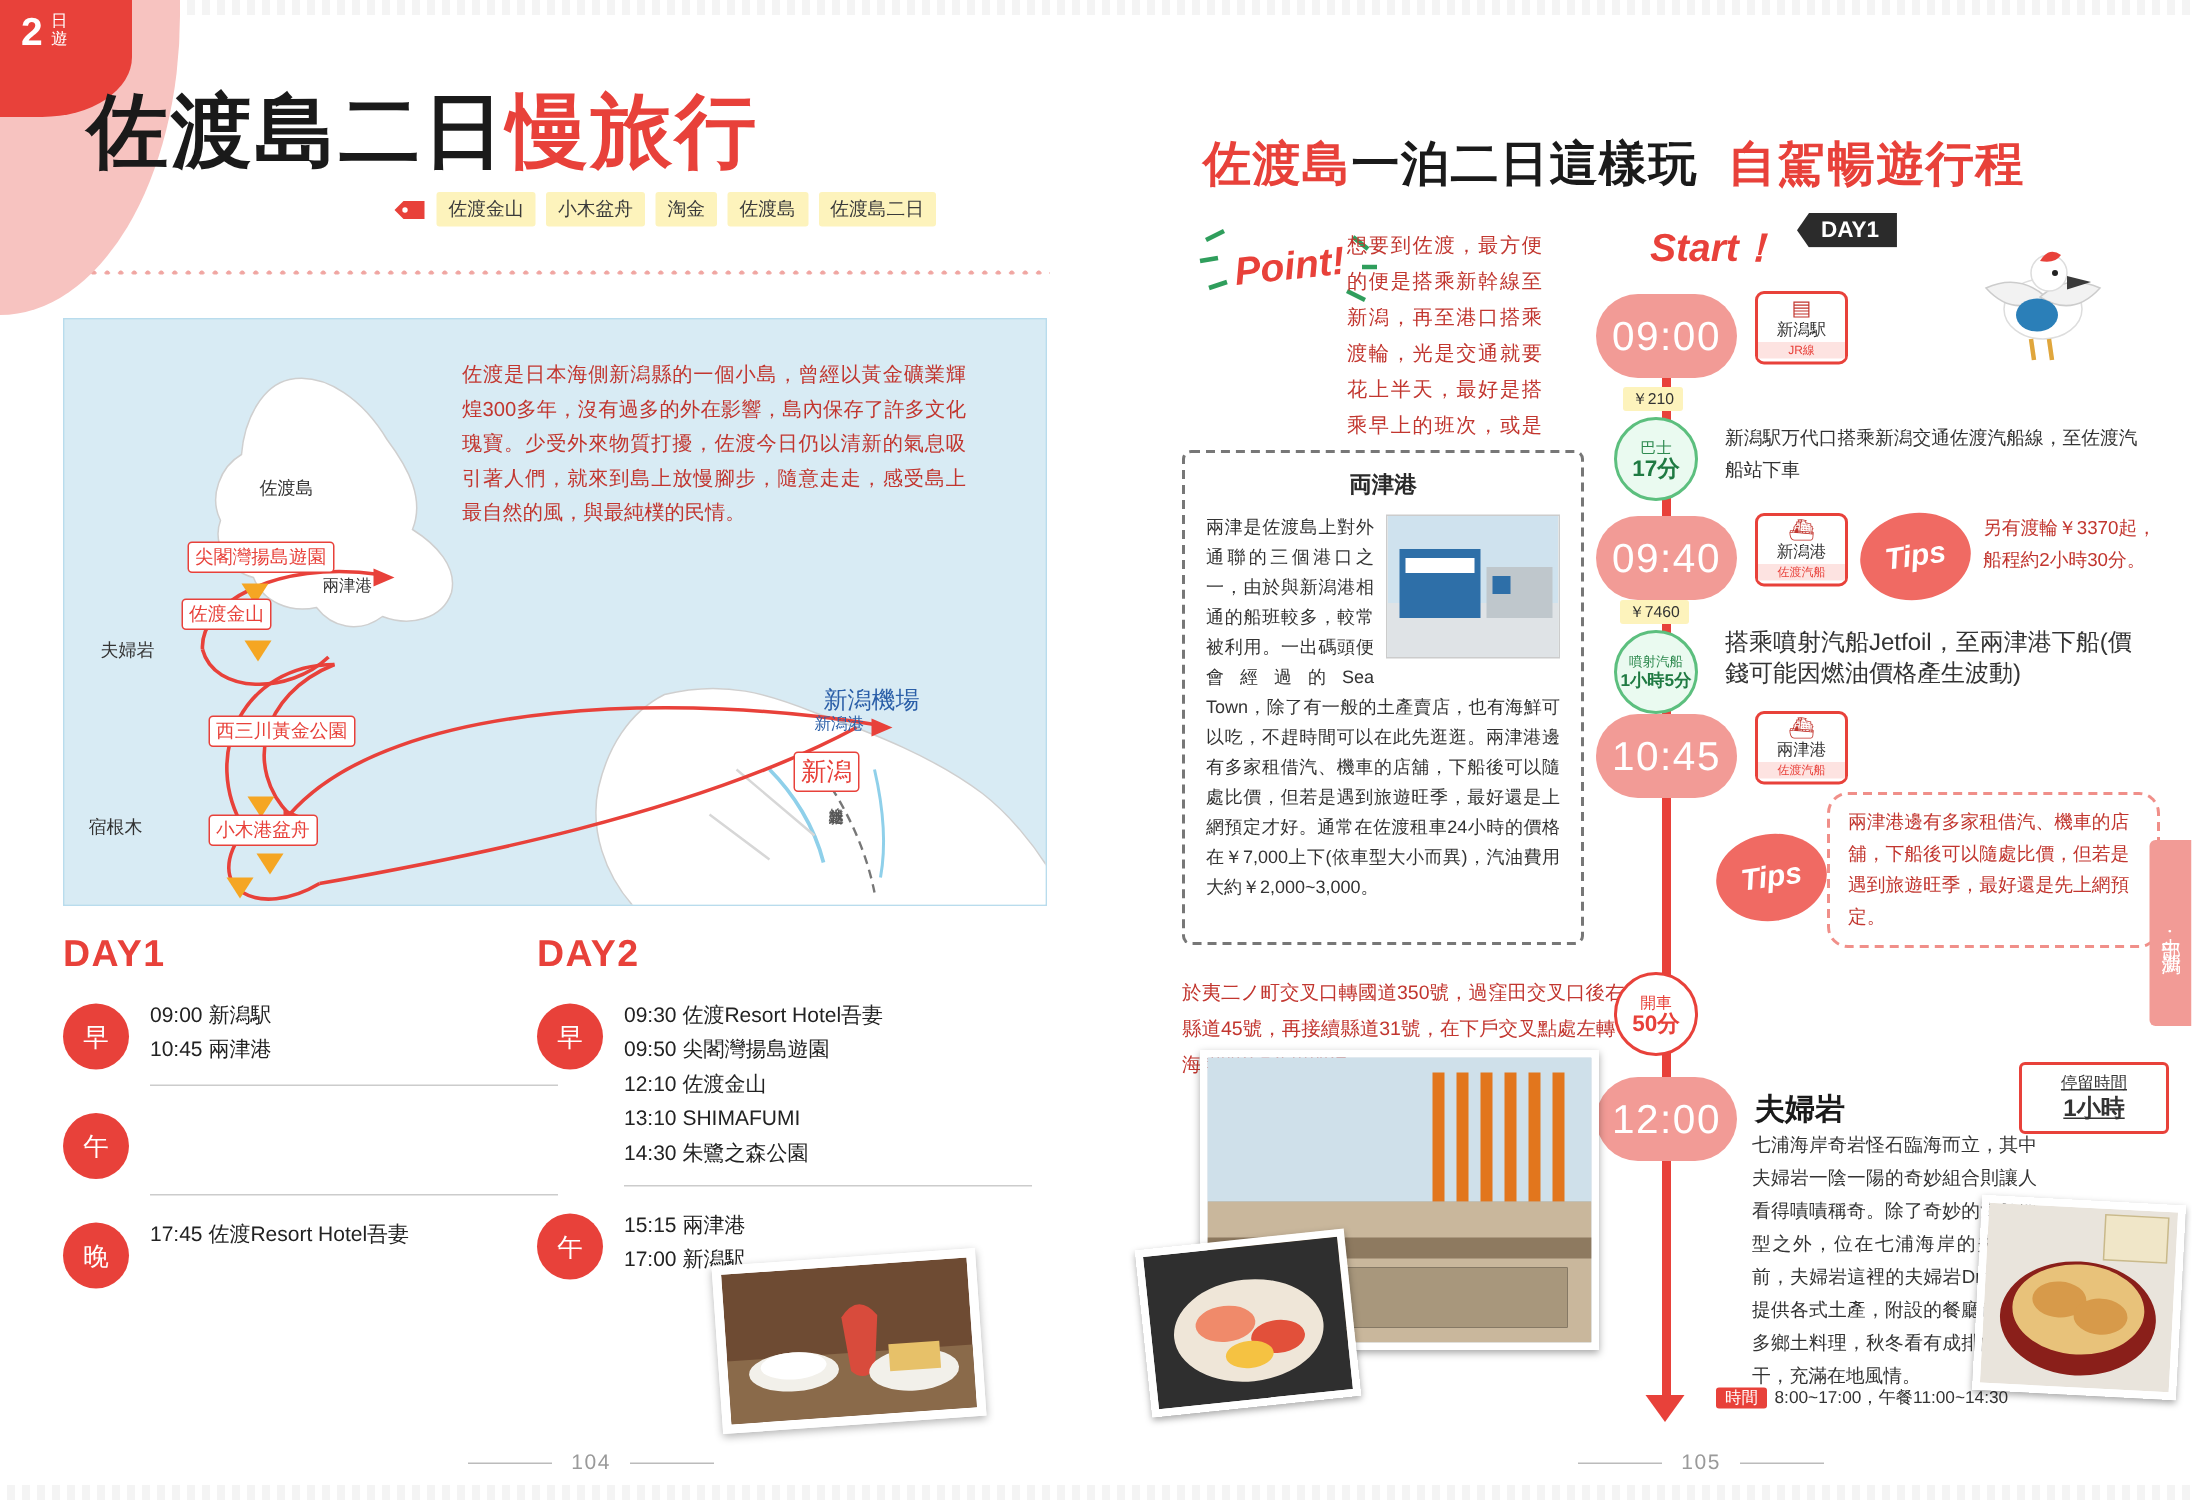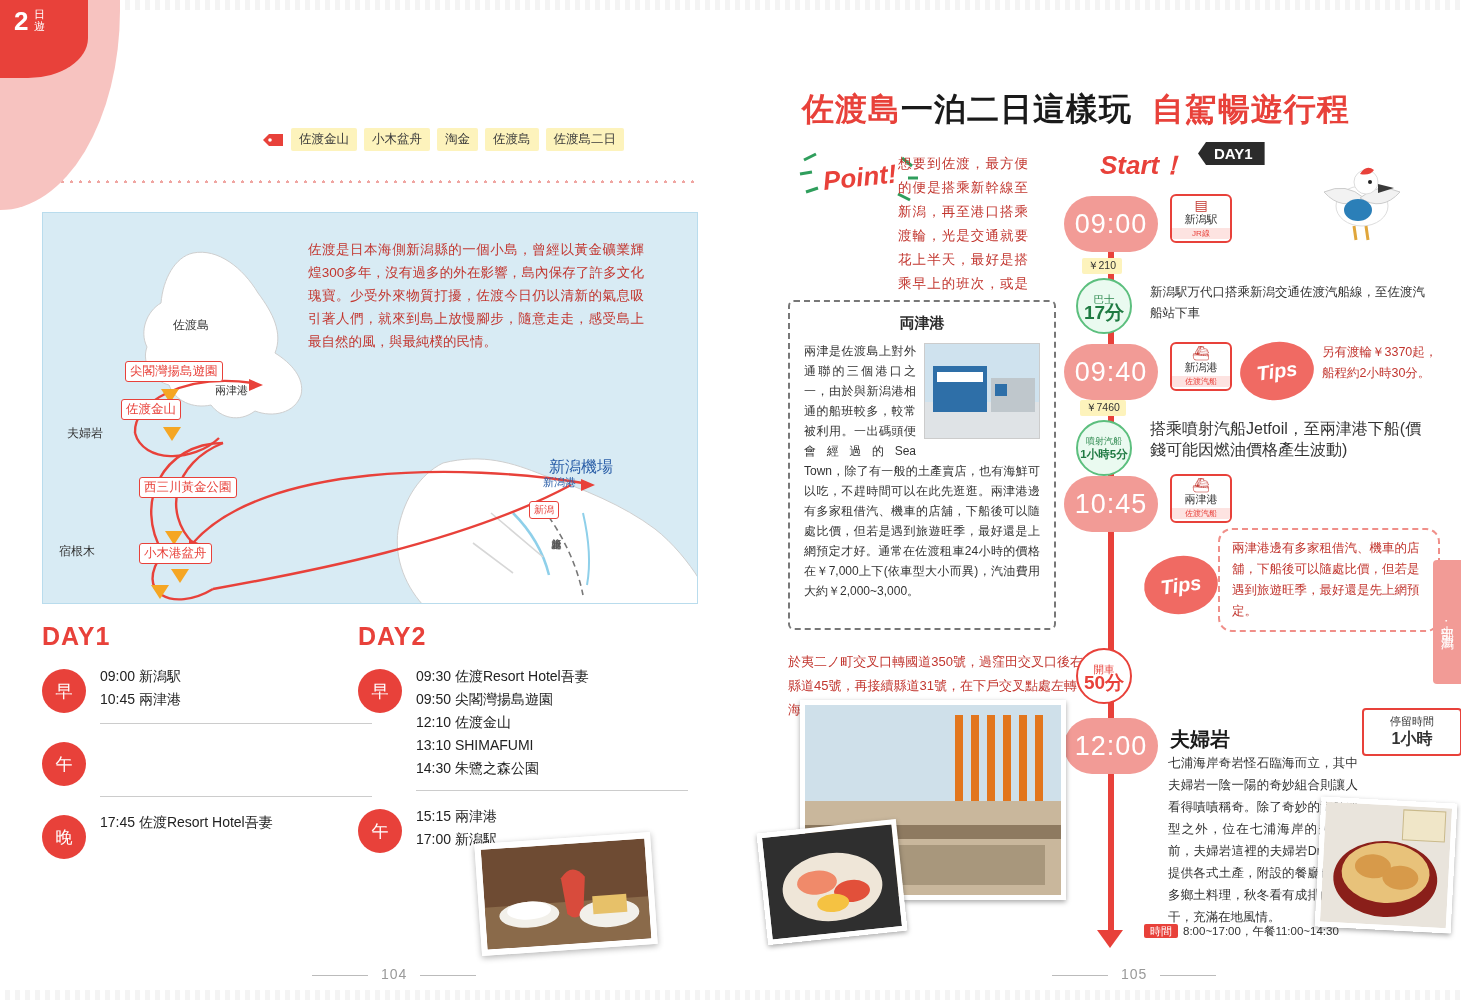--- a/index.html
+++ b/index.html
@@ -153,21 +153,21 @@
   .fare {
     position: absolute; background: #fdf3bc; font-size: 10.5px; color: #333;
     padding: 1px 6px; border-radius: 2px;
   }
   .trans-circle {
     position: absolute; width: 56px; height: 56px; border-radius: 50%;
     background: #eafaf0; border: 2px solid #5cbf7e; color: #2f8a50;
     display: flex; flex-direction: column; align-items: center; justify-content: center;
     font-size: 10.5px; line-height: 13px;
   }
-  .trans-circle .big { font-size: 19px; font-weight: bold; color: #1f7a42; }
+  .trans-circle .big { font-size: 15px; font-weight: bold; color: #1f7a42; }
   .tips-badge {
     position: absolute; font-size: 20px; color: #fff; font-weight: bold;
     background: #f06a63; border-radius: 50%; width: 74px; height: 58px;
     display:flex; align-items:center; justify-content:center;
     transform: rotate(-8deg);
     font-style: italic;
   }
   .tips-text { position: absolute; font-size: 12.5px; line-height: 21px; color: #c2362f; }
   .bubble {
     position: absolute; border: 2px dashed #f08f89; border-radius: 14px;
@@ -222,20 +222,23 @@
 
   <div class="left-page">
 
     <div class="pink-swoosh2"></div>
     <div class="pink-swoosh"></div>
     <div class="corner-ribbon">
       <span class="num">2</span>
       <span class="lbl">日遊</span>
     </div>
 
+    <div class="main-title">
+      <span>佐渡島二日</span><span class="red">慢旅行</span>
+    </div>
 
     <div class="tagrow">
       <span class="tag-icon">
         <svg width="22" height="16" viewBox="0 0 22 16">
             <path d="M1 8 L7 2 L21 2 L21 14 L7 14 Z" fill="#e8413a"></path>
             <circle cx="8" cy="8" r="1.8" fill="#fff"></circle>
           </svg>
       </span>
       <span class="tag">佐渡金山</span>
       <span class="tag">小木盆舟</span>
@@ -285,21 +288,21 @@
       <div style="position:absolute;left:130px;top:104px;font-size:12px;color:#333">佐渡島</div>
       <div style="position:absolute;left:82px;top:148px;font-size:12.5px;color:#e8413a;background:#fff;padding:1px 4px;border:1px solid #e8413a;border-radius:3px">尖閣灣揚島遊園</div>
       <div style="position:absolute;left:78px;top:186px;font-size:12.5px;color:#e8413a;background:#fff;padding:1px 4px;border:1px solid #e8413a;border-radius:3px">佐渡金山</div>
       <div style="position:absolute;left:172px;top:170px;font-size:11px;color:#333">兩津港</div>
       <div style="position:absolute;left:24px;top:212px;font-size:12px;color:#333">夫婦岩</div>
       <div style="position:absolute;left:96px;top:264px;font-size:12.5px;color:#e8413a;background:#fff;padding:1px 4px;border:1px solid #e8413a;border-radius:3px">西三川黃金公園</div>
       <div style="position:absolute;left:16px;top:330px;font-size:12px;color:#333">宿根木</div>
       <div style="position:absolute;left:96px;top:330px;font-size:12.5px;color:#e8413a;background:#fff;padding:1px 4px;border:1px solid #e8413a;border-radius:3px">小木港盆舟</div>
       <div style="position:absolute;left:506px;top:244px;font-size:16px;color:#2b5fa8">新潟機場</div>
       <div style="position:absolute;left:500px;top:262px;font-size:11px;color:#2b5fa8">新潟港</div>
-      <div style="position:absolute;left:486px;top:288px;font-size:10px;color:#e8413a;background:#fff;padding:1px 4px;border:1px solid #e8413a;border-radius:3px">新潟</div>
+      <div style="position:absolute;left:486px;top:288px;font-size:17px;color:#e8413a;background:#fff;padding:1px 4px;border:1px solid #e8413a;border-radius:3px">新潟</div>
       <div style="position:absolute;left:506px;top:318px;font-size:10px;color:#555;writing-mode:vertical-rl">上越新幹線</div>
     </div>
 
     <div class="intro-text">佐渡是日本海側新潟縣的一個小島，曾經以黃金礦業輝煌300多年，沒有過多的外在影響，島內保存了許多文化瑰寶。少受外來物質打擾，佐渡今日仍以清新的氣息吸引著人們，就來到島上放慢腳步，隨意走走，感受島上最自然的風，與最純樸的民情。</div>
 
     <div class="day-col" style="left:42px; top:622px; width:320px;">
       <div class="day-head">DAY1</div>
       <div class="slot">
         <div class="slot-badge">早</div>
         <div class="slot-lines">
@@ -444,21 +447,21 @@
     <div class="drive-note">於夷二ノ町交叉口轉國道350號，過窪田交叉口後右轉接縣道45號，再接續縣道31號，在下戶交叉點處左轉，沿著海岸開約5公里即達。</div>
     <div class="trans-circle" style="left:336px; top:648px; background:#fff; border-color:#e8413a; color:#e8413a;">
       <span>開車</span>
       <span class="big" style="color:#e8413a">50分</span>
     </div>
 
     <div class="tl-time" style="left:324px; top:718px; background:#f29b96;">12:00</div>
     <div class="spot-title" style="left:430px; top:726px;">夫婦岩</div>
     <div class="spot-body" style="left:428px; top:752px; width:190px;">七浦海岸奇岩怪石臨海而立，其中夫婦岩一陰一陽的奇妙組合則讓人看得嘖嘖稱奇。除了奇妙的海蝕地型之外，位在七浦海岸的夫婦岩前，夫婦岩這裡的夫婦岩Drive Inn提供各式土產，附設的餐廳也有許多鄉土料理，秋冬看有成排的曬柿干，充滿在地風情。</div>
 
-    <div class="stay-box" style="left:622px; top:708px; width:100px;">
+    <div class="stay-box" style="left:606px; top:708px; width:100px;text-decoration:underline;">
       <div>停留時間</div>
       <div class="big">1小時</div>
     </div>
 
     <div class="hours" style="left:404px; top:924px;">
       <span class="label">時間</span><span>8:00~17:00，午餐11:00~14:30</span>
     </div>
 
     <div class="note-photo-holder"></div>
 

